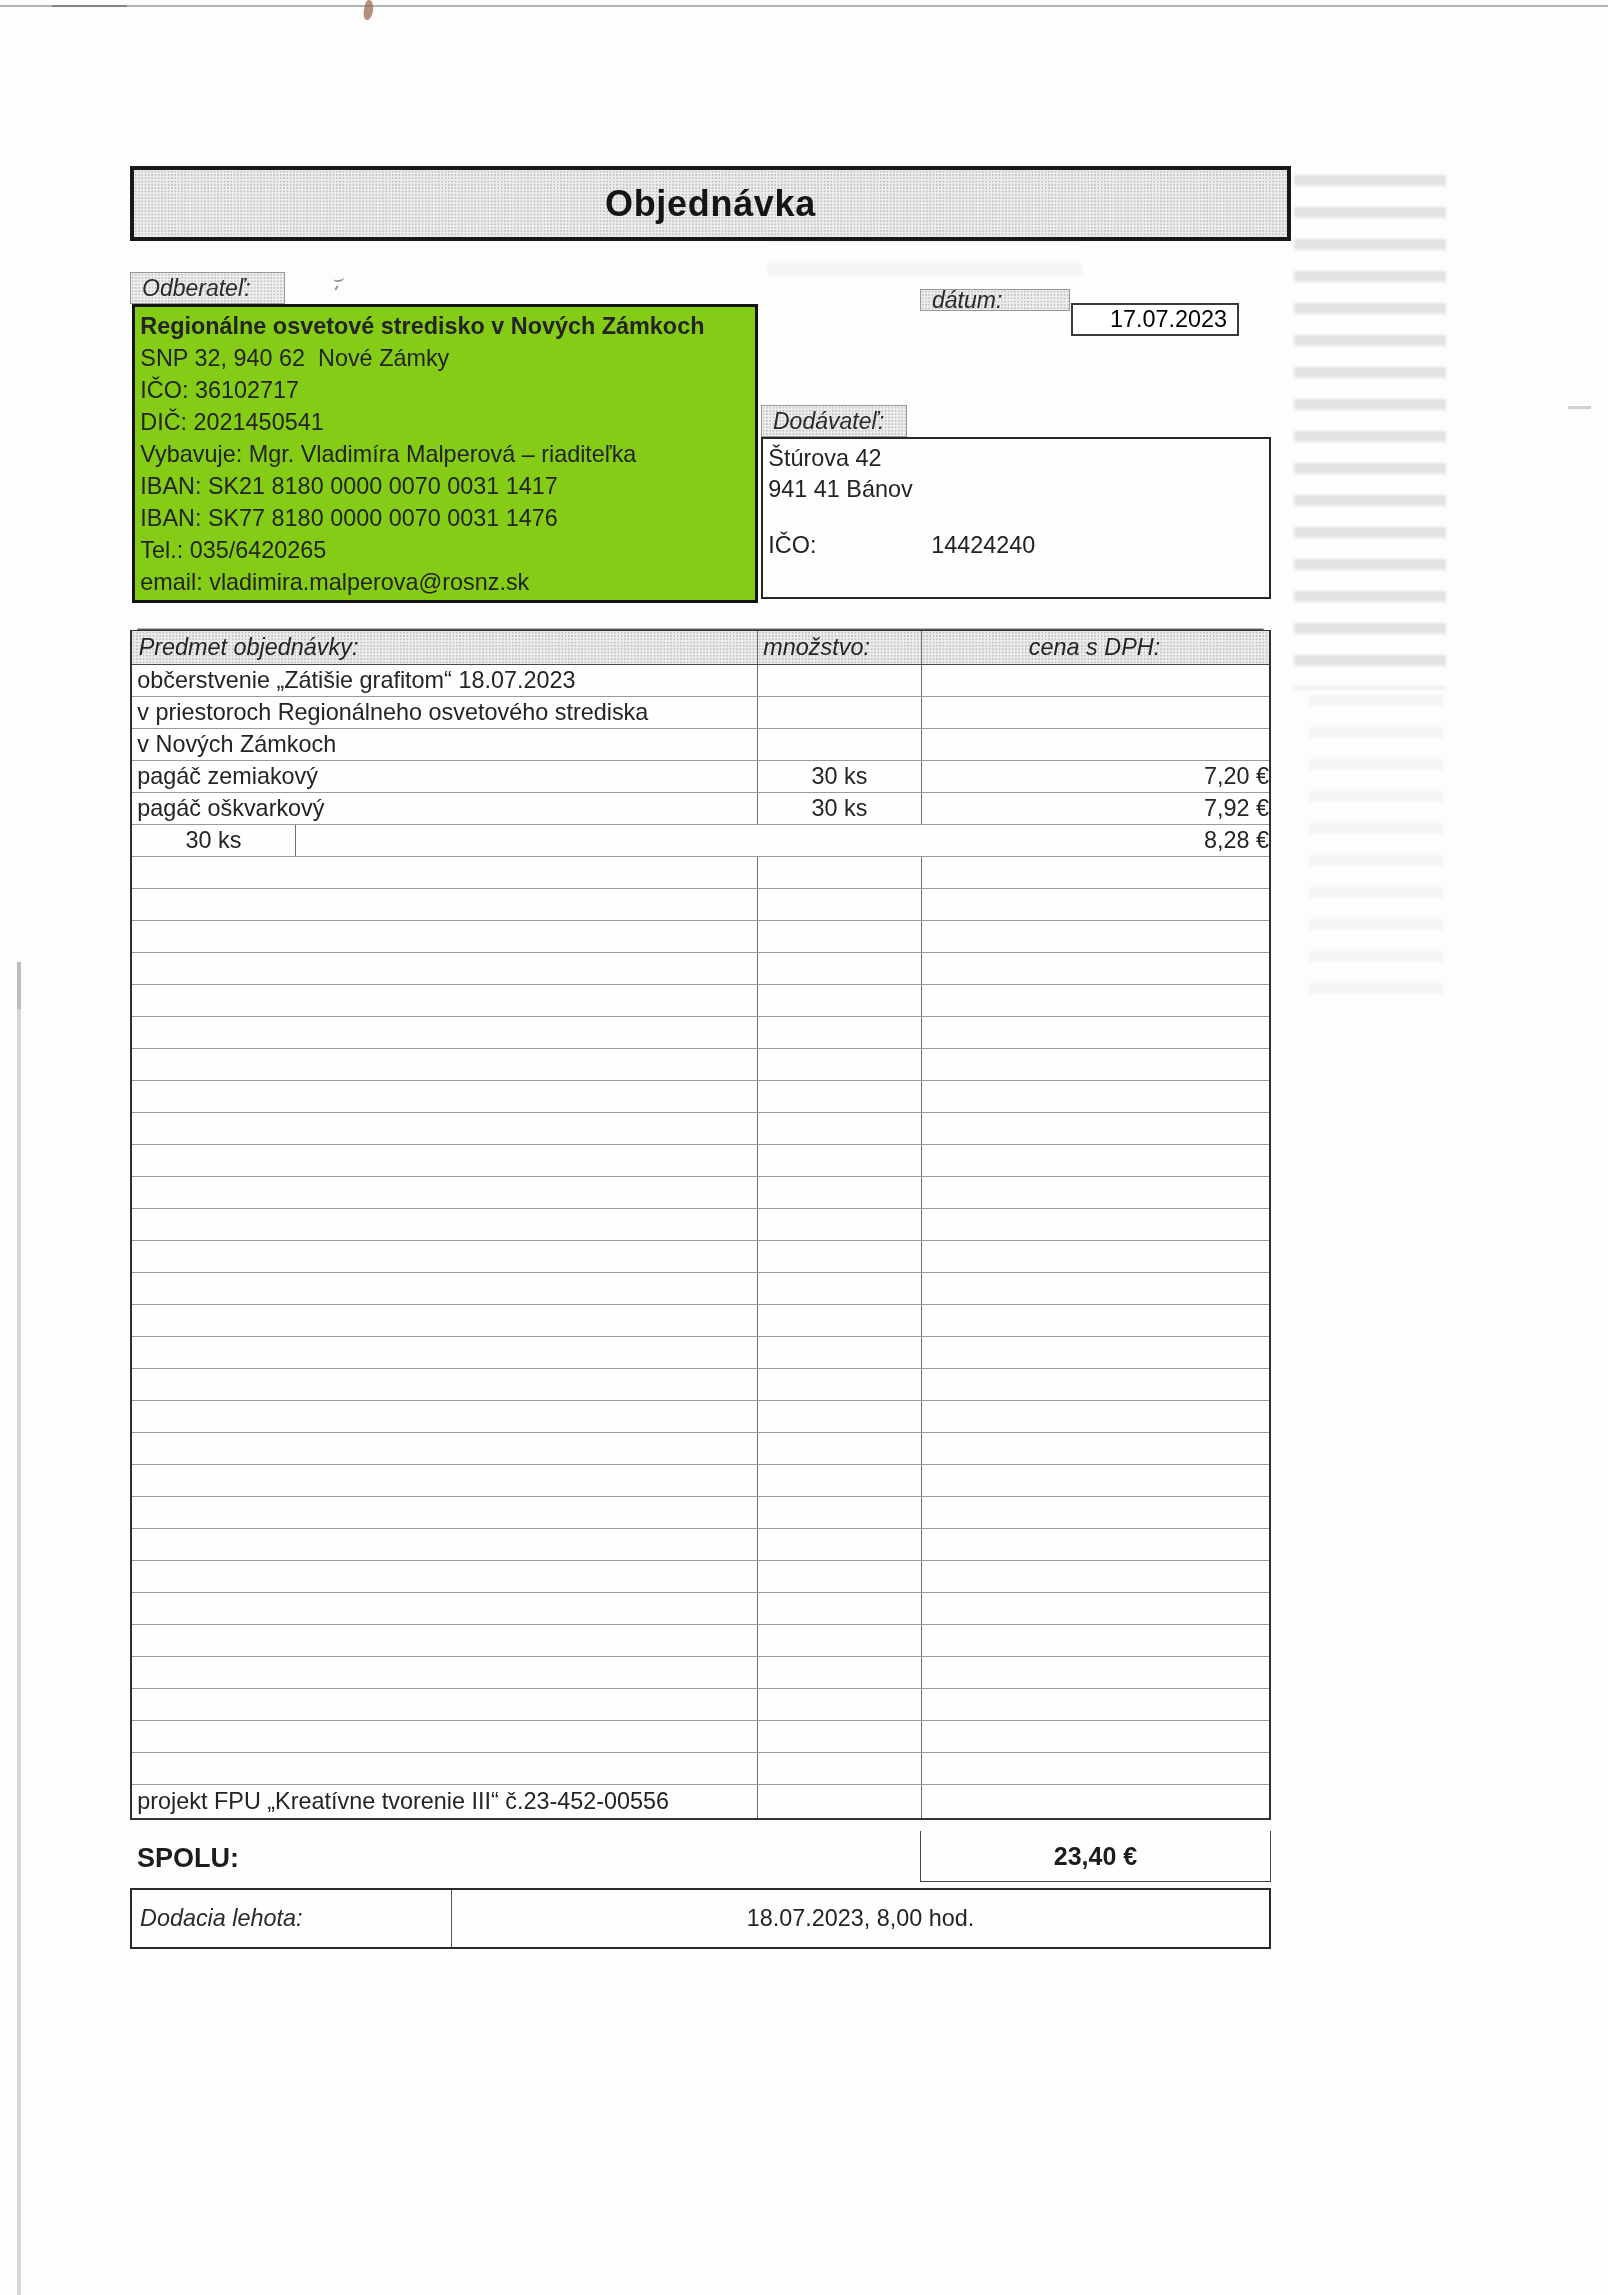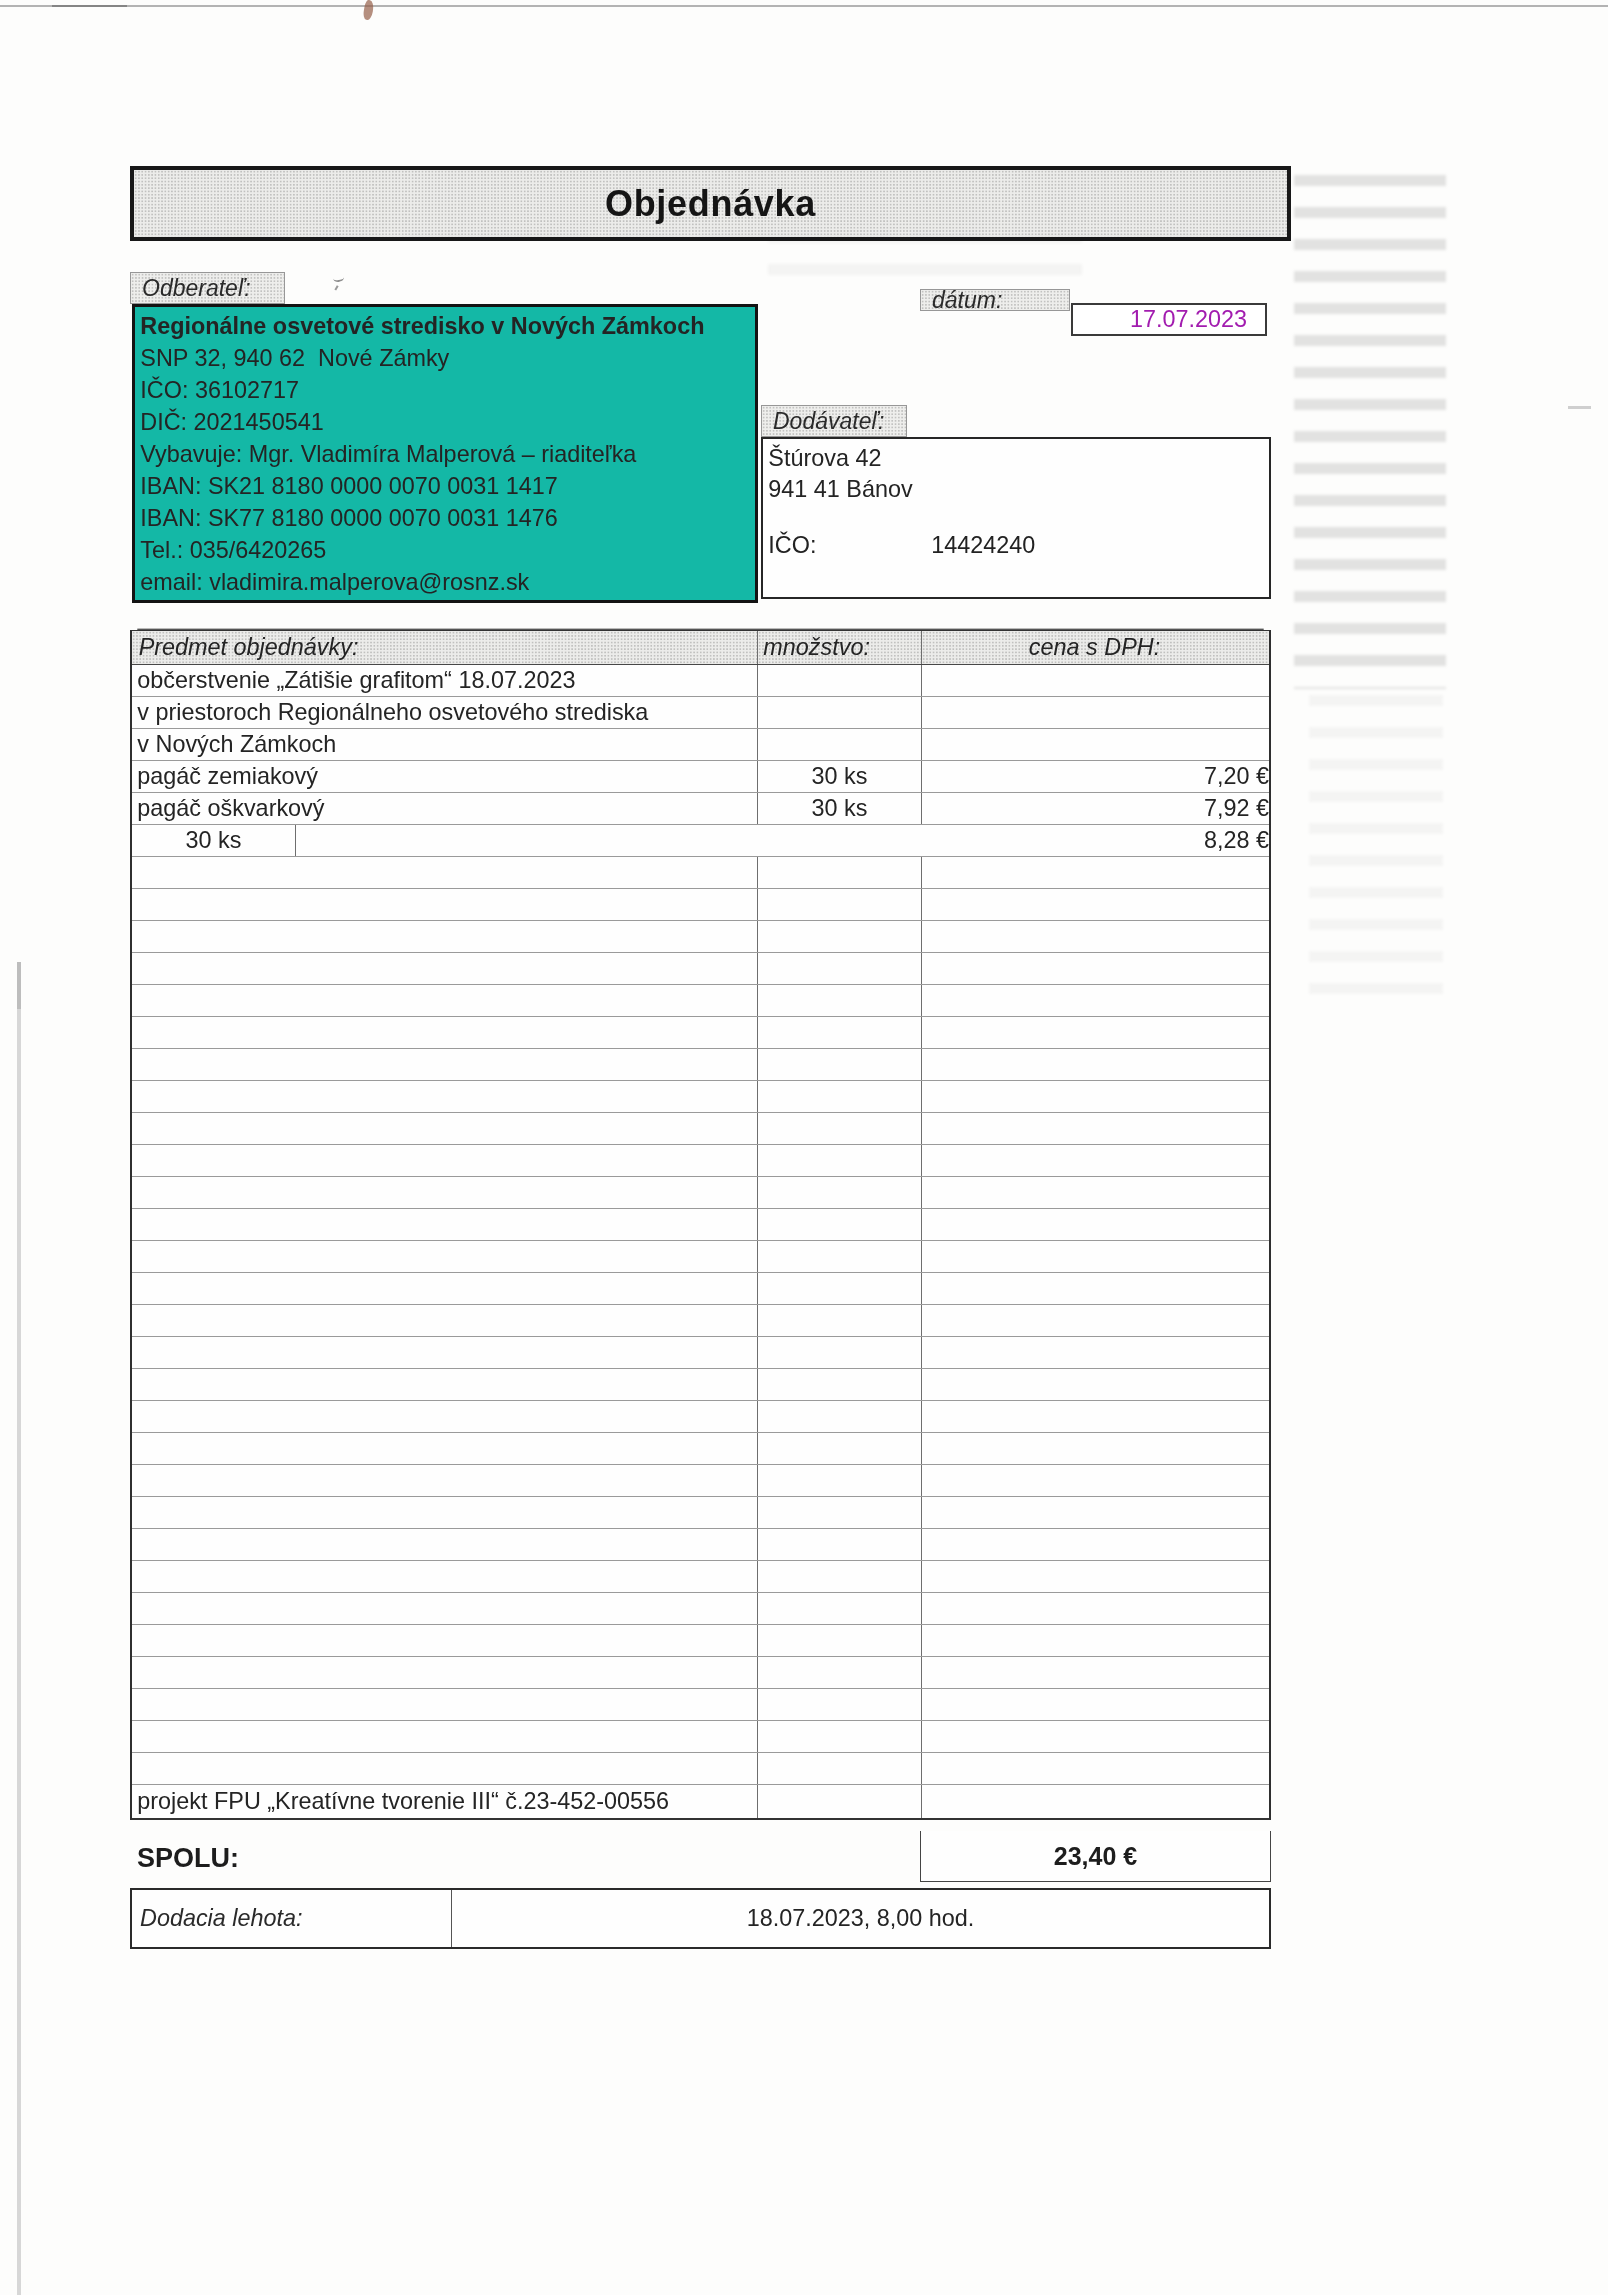--- a/index.html
+++ b/index.html
@@ -31,30 +31,30 @@
     display:flex;align-items:center;padding-left:11px;
     background-color:#eeeeec;
   }
   .lbl-odberatel{left:130px;top:272px;width:155px;height:32px;}
   .lbl-datum{left:920px;top:289px;width:150px;height:22px;}
   .lbl-dodavatel{left:761px;top:405px;width:146px;height:32px;}
   
   .customer-box{
     left:132px;top:304px;width:626px;height:299px;
     border:3.3px solid #131313;box-sizing:border-box;
-    background:#14b8a6;padding:3.3px 0 0 5.3px;
+    background:#84cc16;padding:3.3px 0 0 5.3px;
   }
   .tline{font-size:23.4px;line-height:32px;white-space:pre;color:#242424;}
   .bold{font-weight:bold;}
   
   .date-value{
-    left:1071px;top:303px;width:196px;height:33px;
+    left:1071px;top:303px;width:168px;height:33px;
     border:2px solid #3a3a3a;box-sizing:border-box;background:#fff;
     display:flex;align-items:center;justify-content:flex-end;
-    font-size:23.4px;padding-right:18px;color:#a21caf;
+    font-size:23.4px;padding-right:10px;color:#000000;
   }
   
   .supplier-box{
     left:761px;top:437px;width:510px;height:162px;
     border:2px solid #262626;box-sizing:border-box;
     background:#fefefe;padding:4px 0 0 5.3px;
   }
   .supplier-box .tline{line-height:31px;}
   .ico-line{display:flex;font-size:23.4px;line-height:31px;margin-top:25px;}
   .ico-line .ico-lbl{width:163px;}

